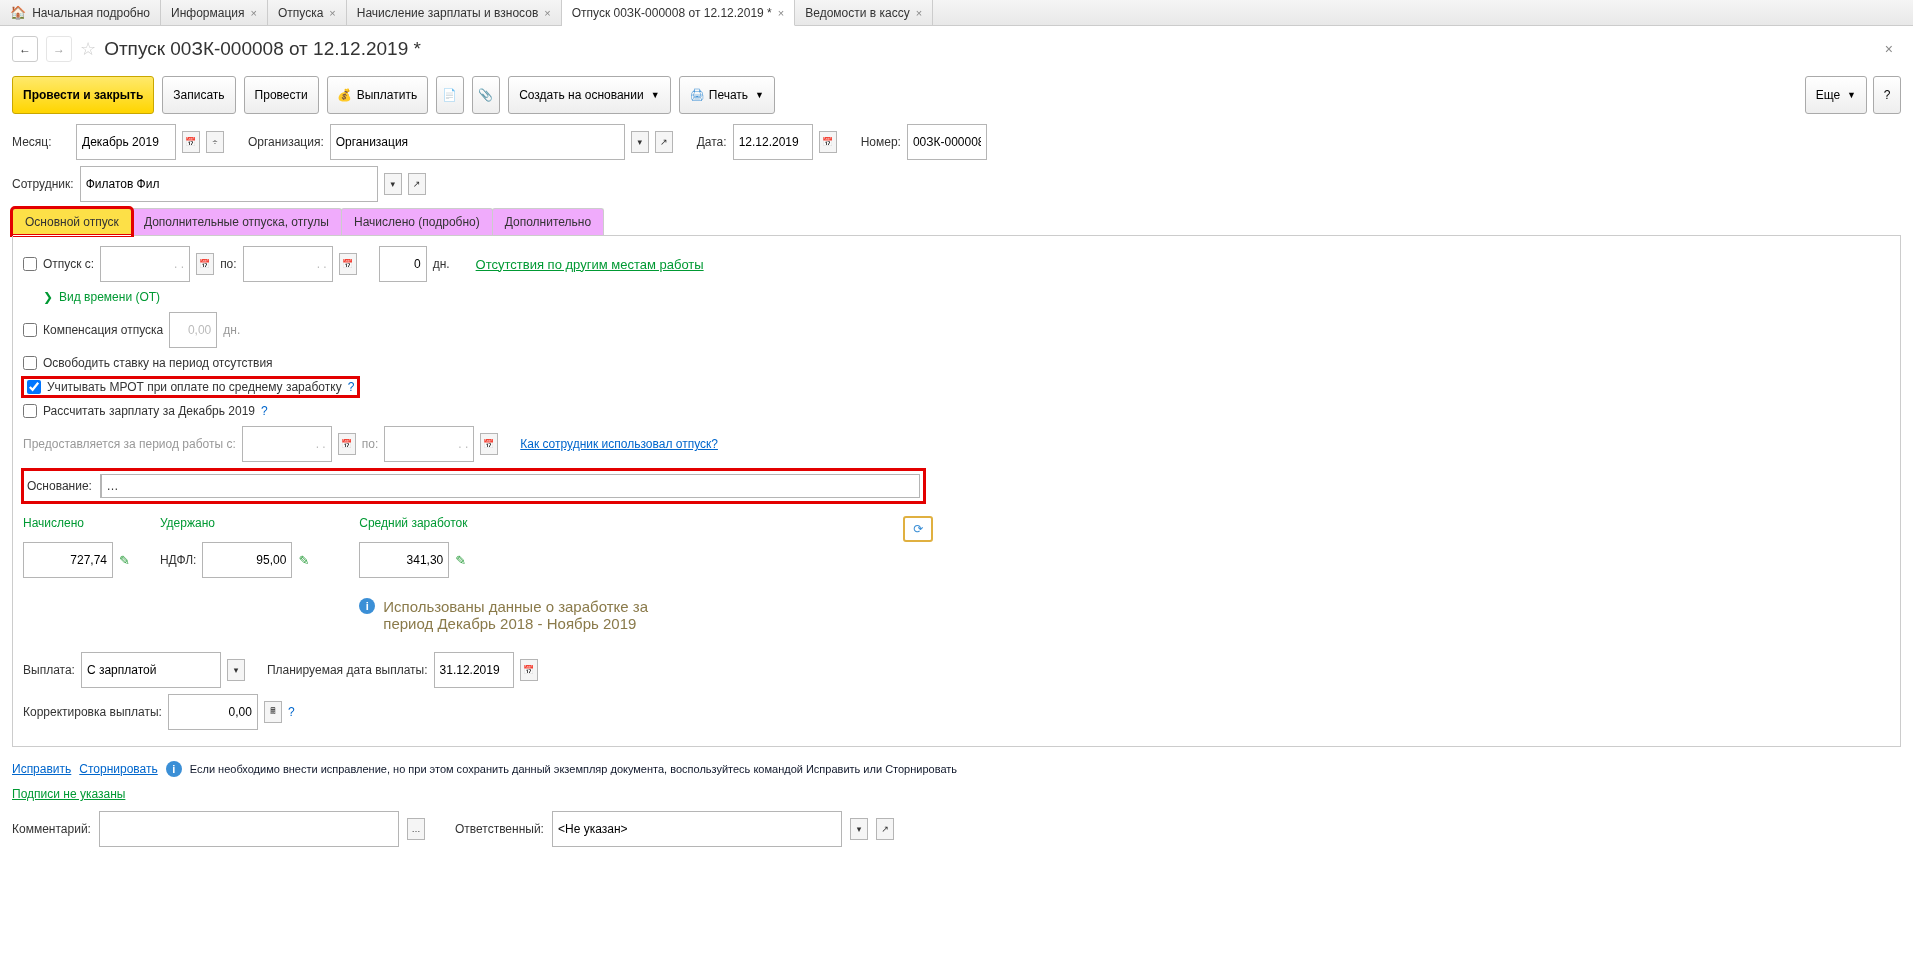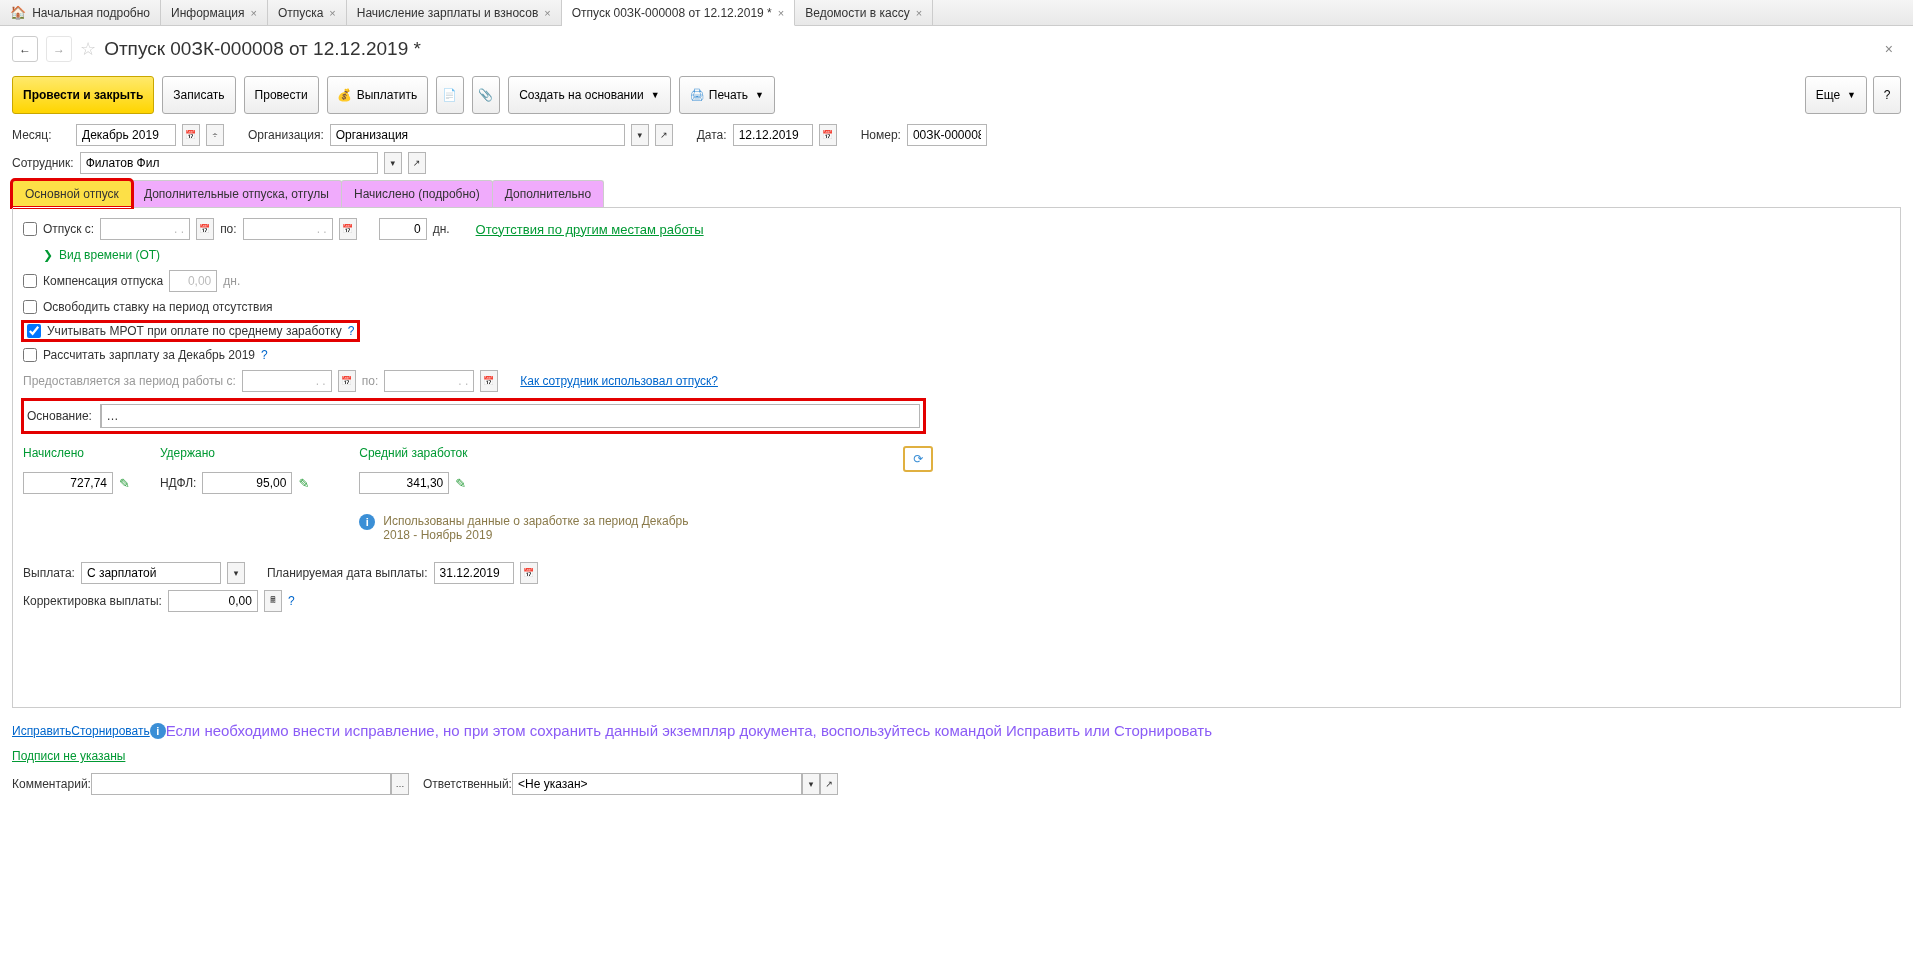--- a/index.html
+++ b/index.html
@@ -20,21 +20,21 @@
 .toolbar { display: flex; gap: 8px; padding: 4px 12px; align-items: center; }
 .btn { border: 1px solid #aaa; background: linear-gradient(#fff, #eee); border-radius: 3px; padding: 4px 10px; cursor: pointer; font-size: 12px; display: flex; align-items: center; gap: 4px; height: 38px; }
 .btn.primary { background: linear-gradient(#ffe96b, #ffd500); border-color: #c9a700; font-weight: bold; }
 .btn.icon-only { padding: 4px 6px; width: 28px; justify-content: center; }
 .btn .caret { font-size: 9px; margin-left: 3px; }
 .toolbar-right { margin-left: auto; display: flex; gap: 6px; }
 
 .form-area { padding: 6px 12px; }
 .form-row { display: flex; align-items: center; gap: 6px; margin-bottom: 6px; }
 .lbl { min-width: 58px; }
-.input { border: 1px solid #b5b5b5; background: #fff; padding: 3px 5px; height: 22px; font-size: 12px; }
+.input { border: 1px solid #b5b5b5; background: #fff; padding: 3px 5px; height: 36px; font-size: 12px; }
 .input.readonly { background: #f5f5f5; }
 .combo-btn { width: 18px; height: 22px; border: 1px solid #b5b5b5; background: #f5f5f5; display: flex; align-items: center; justify-content: center; font-size: 9px; cursor: pointer; }
 
 .subtabs { display: flex; border-bottom: 1px solid #ccc; margin: 6px 0 0 0; }
 .subtab { padding: 6px 12px; border: 1px solid #ccc; border-bottom: none; background: #f0abfc; margin-right: -1px; cursor: pointer; border-radius: 3px 3px 0 0; }
 .subtab.active { background: #fde047; position: relative; }
 .subtab.active::after { content: ''; position: absolute; left: 0; right: 0; bottom: -1px; height: 1px; background: #fff; }
 .red-highlight { outline: 3px solid #e30000; outline-offset: -1px; }
 
 .subtab-content { border: 1px solid #ccc; border-top: none; padding: 10px; min-height: 500px; position: relative; }
@@ -49,26 +49,26 @@
 .osn-input-wrap { border: 1px solid #b5b5b5; height: 24px; display: flex; align-items: center; flex: 1; max-width: 830px; }
 .osn-input { border: none; padding: 3px 5px; flex: 1; height: 100%; }
 .osn-ellipsis { border-left: 1px solid #b5b5b5; width: 22px; height: 100%; display: flex; align-items: center; justify-content: center; cursor: pointer; }
 
 .calc-row { display: flex; gap: 30px; margin-top: 14px; align-items: flex-start; }
 .calc-col { display: flex; flex-direction: column; gap: 12px; }
 .calc-header { color: #009933; font-size: 12px; }
 .calc-val { display: flex; align-items: center; gap: 6px; }
 .edit-pencil { color: #2a9d3c; cursor: pointer; font-size: 13px; }
 .info-icon { width: 16px; height: 16px; border-radius: 50%; background: #3b8fd6; color: #fff; display: inline-flex; align-items: center; justify-content: center; font-size: 11px; font-weight: bold; }
-.info-text { color: #8a7a4a; font-size: 12px; max-width: 310px; }
+.info-text { color: #8a7a4a; font-size: 15px; max-width: 310px; }
 .refresh-btn { width: 30px; height: 26px; border: 2px solid #e0b040; background: #fff; border-radius: 3px; display: flex; align-items: center; justify-content: center; cursor: pointer; color: #3b8fd6; }
 
 .footer-notes { padding: 8px 12px; display: flex; flex-direction: column; gap: 10px; }
-.footer-row { display: flex; align-items: center; }
-.footer-hint { color: #8b5cf6; font-size: 15px; }
+.footer-row { display: flex; align-items: center; gap: 8px; }
+.footer-hint { color: #0f172a; font-size: 11px; }
 .help-q { color: #0066cc; cursor: pointer; }
 
 input[type=checkbox] { width: 14px; height: 14px; }
 </style>
 </head>
 <body>
 
 <div class="tabbar">
   <div class="tab">
       <span class="home-icon">🏠</span>

